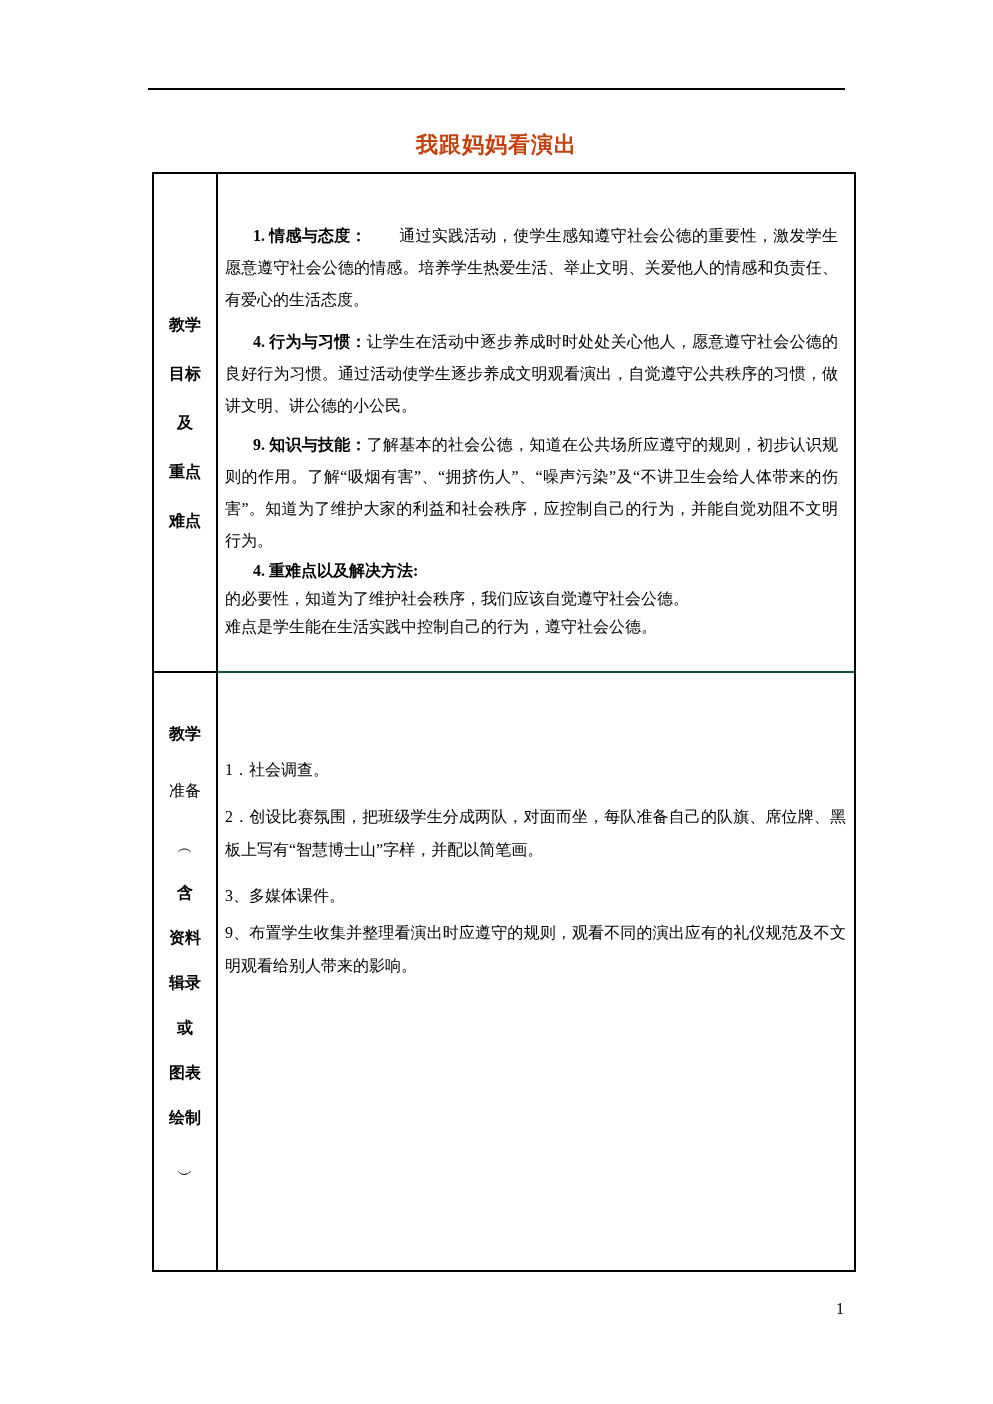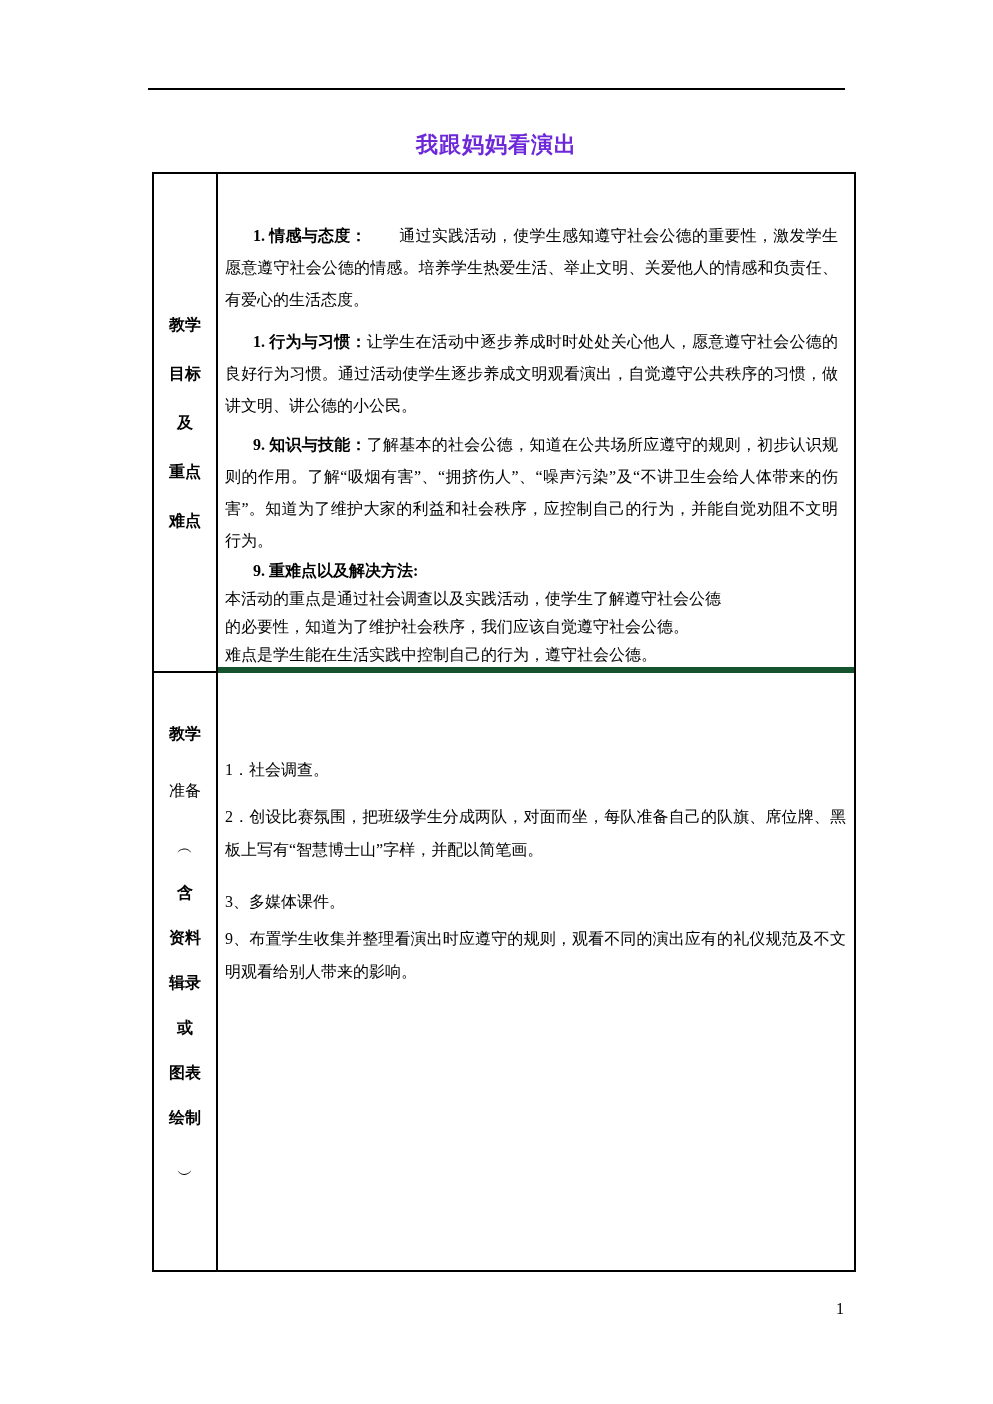--- a/index.html
+++ b/index.html
@@ -23,21 +23,21 @@
     border-top: 2px solid #000;
   }
   .doc-title {
     position: absolute;
     top: 130px;
     left: 0;
     width: 993px;
     text-align: center;
     font-size: 22px;
     font-weight: bold;
-    color: #6d28d9;
+    color: #c2410c;
     letter-spacing: 1px;
   }
   .doc-table {
     position: absolute;
     left: 152px;
     top: 172px;
     width: 700px;
     border: 2px solid #000;
     display: grid;
     grid-template-columns: 64px 1fr;
@@ -69,21 +69,21 @@
   .normal-weight {
     font-weight: normal !important;
     margin-top: 12px;
   }
   .bcell {
     box-sizing: border-box;
     font-size: 16px;
     text-align: justify;
   }
   .bcell-r1 {
-    border-bottom: 6px solid #14532d;
+    border-bottom: 2px solid #14532d;
     padding: 46px 16px 0 7px;
     line-height: 32px;
   }
   .bcell-r2 {
     padding: 80px 8px 0 7px;
     line-height: 33px;
   }
   .para {
     margin: 0;
     text-indent: 28px;
@@ -93,21 +93,21 @@
   .para.p3 { margin-bottom: 0; }
   .para b { font-weight: bold; }
   .p4-block { line-height: 28px; }
   .p4-head {
     font-weight: bold;
     text-indent: 28px;
   }
   .p4-line { text-indent: 0; }
   .prep-item { margin: 0; }
   .prep-item.i1 { margin-bottom: 14px; }
-  .prep-item.i2 { margin-bottom: 19px; }
+  .prep-item.i2 { margin-bottom: 13px; }
   .prep-item.i3 { margin-bottom: 4px; }
   .page-number {
     position: absolute;
     left: 828px;
     top: 1300px;
     width: 24px;
     text-align: center;
     font-size: 16px;
   }
 </style>
@@ -123,25 +123,24 @@
   <div class="hcell hcell-r1">
     <span>教学</span>
     <span>目标</span>
     <span>及</span>
     <span>重点</span>
     <span>难点</span>
   </div>
 
   <div class="bcell bcell-r1">
     <p class="para p1"><b>1. 情感与态度：</b><span>　　通过实践活动，使学生感知遵守社会公德的重要性，激发学生愿意遵守社会公德的情感。培养学生热爱生活、举止文明、关爱他人的情感和负责任、有爱心的生活态度。</span></p>
-    <p class="para p2"><b>1. 行为与习惯：</b><span>让学生在活动中逐步养成时时处处关心他人，愿意遵守社会公德的良好行为习惯。通过活动使学生逐步养成文明观看演出，自觉遵守公共秩序的习惯，做讲文明、讲公德的小公民。</span></p>
+    <p class="para p2"><b>4. 行为与习惯：</b><span>让学生在活动中逐步养成时时处处关心他人，愿意遵守社会公德的良好行为习惯。通过活动使学生逐步养成文明观看演出，自觉遵守公共秩序的习惯，做讲文明、讲公德的小公民。</span></p>
     <p class="para p3"><b>9. 知识与技能：</b><span>了解基本的社会公德，知道在公共场所应遵守的规则，初步认识规则的作用。了解“吸烟有害”、“拥挤伤人”、“噪声污染”及“不讲卫生会给人体带来的伤害”。知道为了维护大家的利益和社会秩序，应控制自己的行为，并能自觉劝阻不文明行为。</span></p>
     <div class="p4-block">
-      <div class="p4-head">9. 重难点以及解决方法:</div>
-      <div class="p4-line">本活动的重点是通过社会调查以及实践活动，使学生了解遵守社会公德</div>
+      <div class="p4-head">4. 重难点以及解决方法:</div>
       <div class="p4-line">的必要性，知道为了维护社会秩序，我们应该自觉遵守社会公德。</div>
       <div class="p4-line">难点是学生能在生活实践中控制自己的行为，遵守社会公德。</div>
     </div>
   </div>
 
   <div class="hcell hcell-r2">
     <span>教学</span>
     <span class="normal-weight">准备</span>
     <span class="normal-weight">︵</span>
     <span>含</span>

